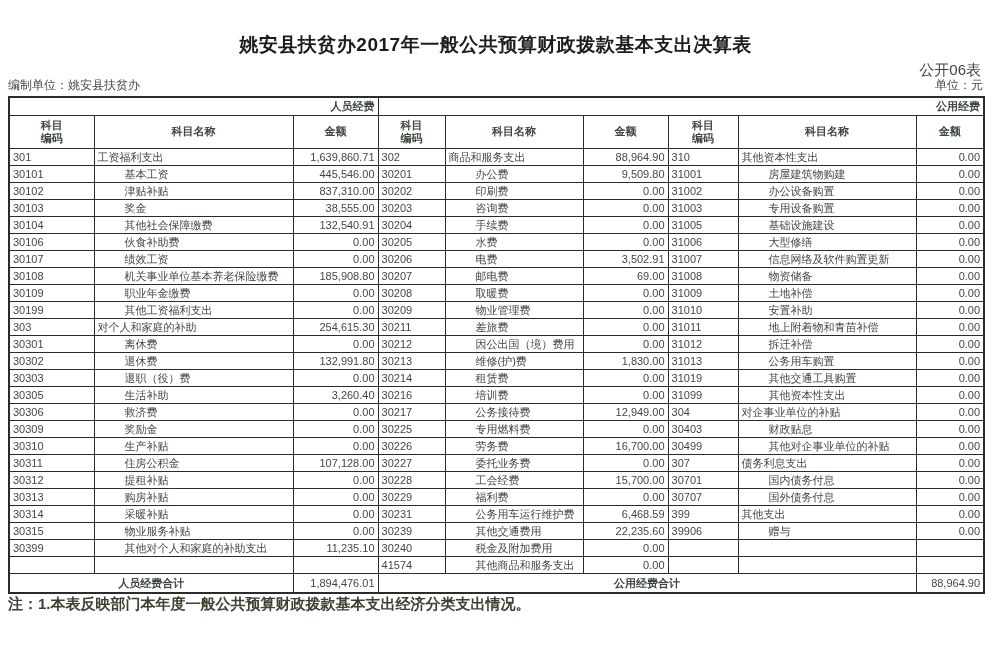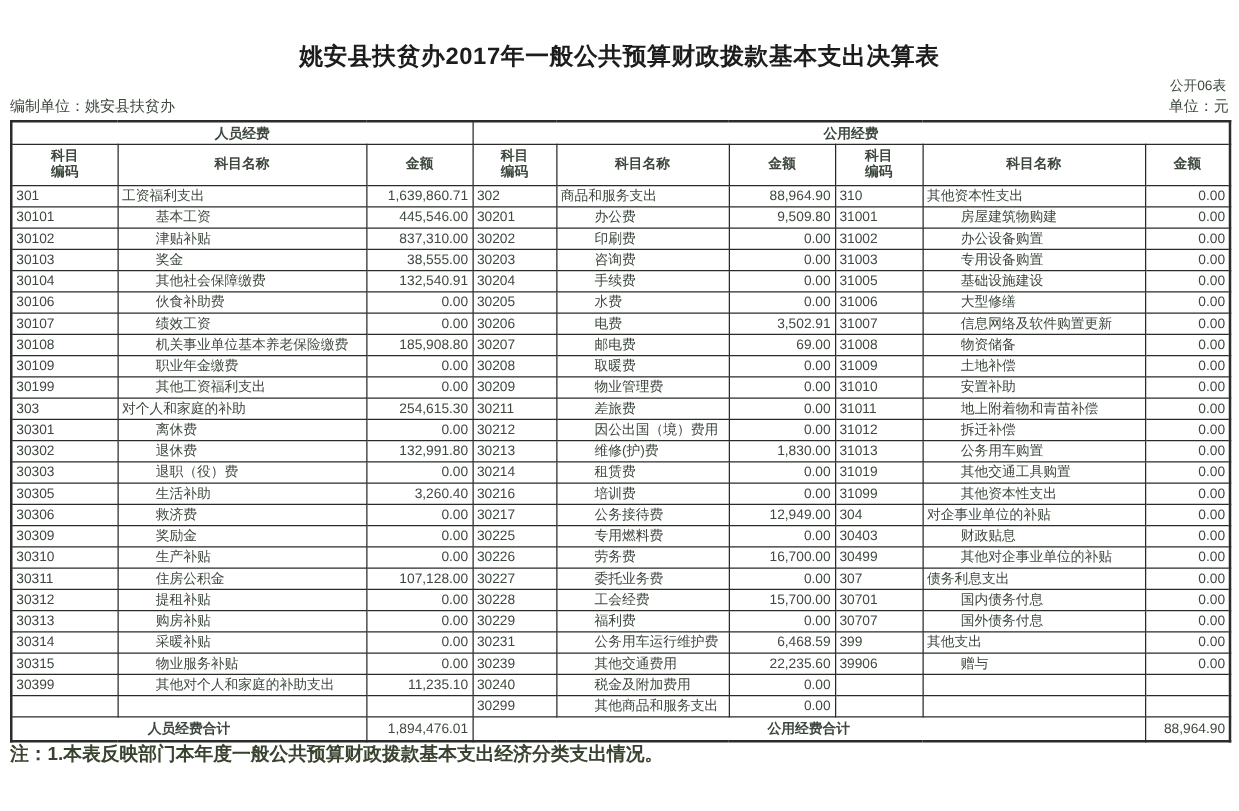--- a/index.html
+++ b/index.html
@@ -15,21 +15,21 @@
   .title {
     text-align: center;
     font-size: 19px;
     font-weight: bold;
     color: #1c1c1c;
     margin: 2px 0 4px 0;
     letter-spacing: 0.5px;
   }
   .form-code {
     text-align: right;
-    font-size: 11px;
+    font-size: 15px;
     padding-right: 2px;
     height: 15px;
     line-height: 15px;
   }
   .meta-line {
     display: flex;
     justify-content: space-between;
     font-size: 12px;
     height: 17px;
     line-height: 17px;
@@ -41,21 +41,21 @@
     width: 975px;
     border: 2px solid #2b2b2b;
   }
   table.budget th, table.budget td {
     border: 1px solid #2b2b2b;
     font-size: 11px;
     padding: 0 3px;
     overflow: hidden;
     white-space: nowrap;
   }
-  table.budget thead tr.group th { height: 18px; font-weight: bold; text-align: center; }
+  table.budget thead tr.group th { height: 18px; font-weight: bold; text-align: right; }
   table.budget thead tr.cols th {
     height: 33px;
     font-weight: bold;
     text-align: center;
     white-space: pre-line;
     line-height: 13px;
     vertical-align: middle;
   }
   table.budget tbody td { height: 17px; line-height: 16px; }
   td.code { text-align: left; padding-left: 5px; }
@@ -387,21 +387,21 @@
           <td class="name indent">税金及附加费用</td>
           <td class="amount">0.00</td>
           <td class="code"></td>
           <td class="name"></td>
           <td class="amount"></td>
         </tr>
         <tr>
           <td class="code"></td>
           <td class="name"></td>
           <td class="amount"></td>
-          <td class="code">30299</td>
+          <td class="code">41574</td>
           <td class="name indent">其他商品和服务支出</td>
           <td class="amount">0.00</td>
           <td class="code"></td>
           <td class="name"></td>
           <td class="amount"></td>
         </tr>
       </tbody>
     <tfoot>
       <tr>
         <td colspan="2" class="total-label">人员经费合计</td>

